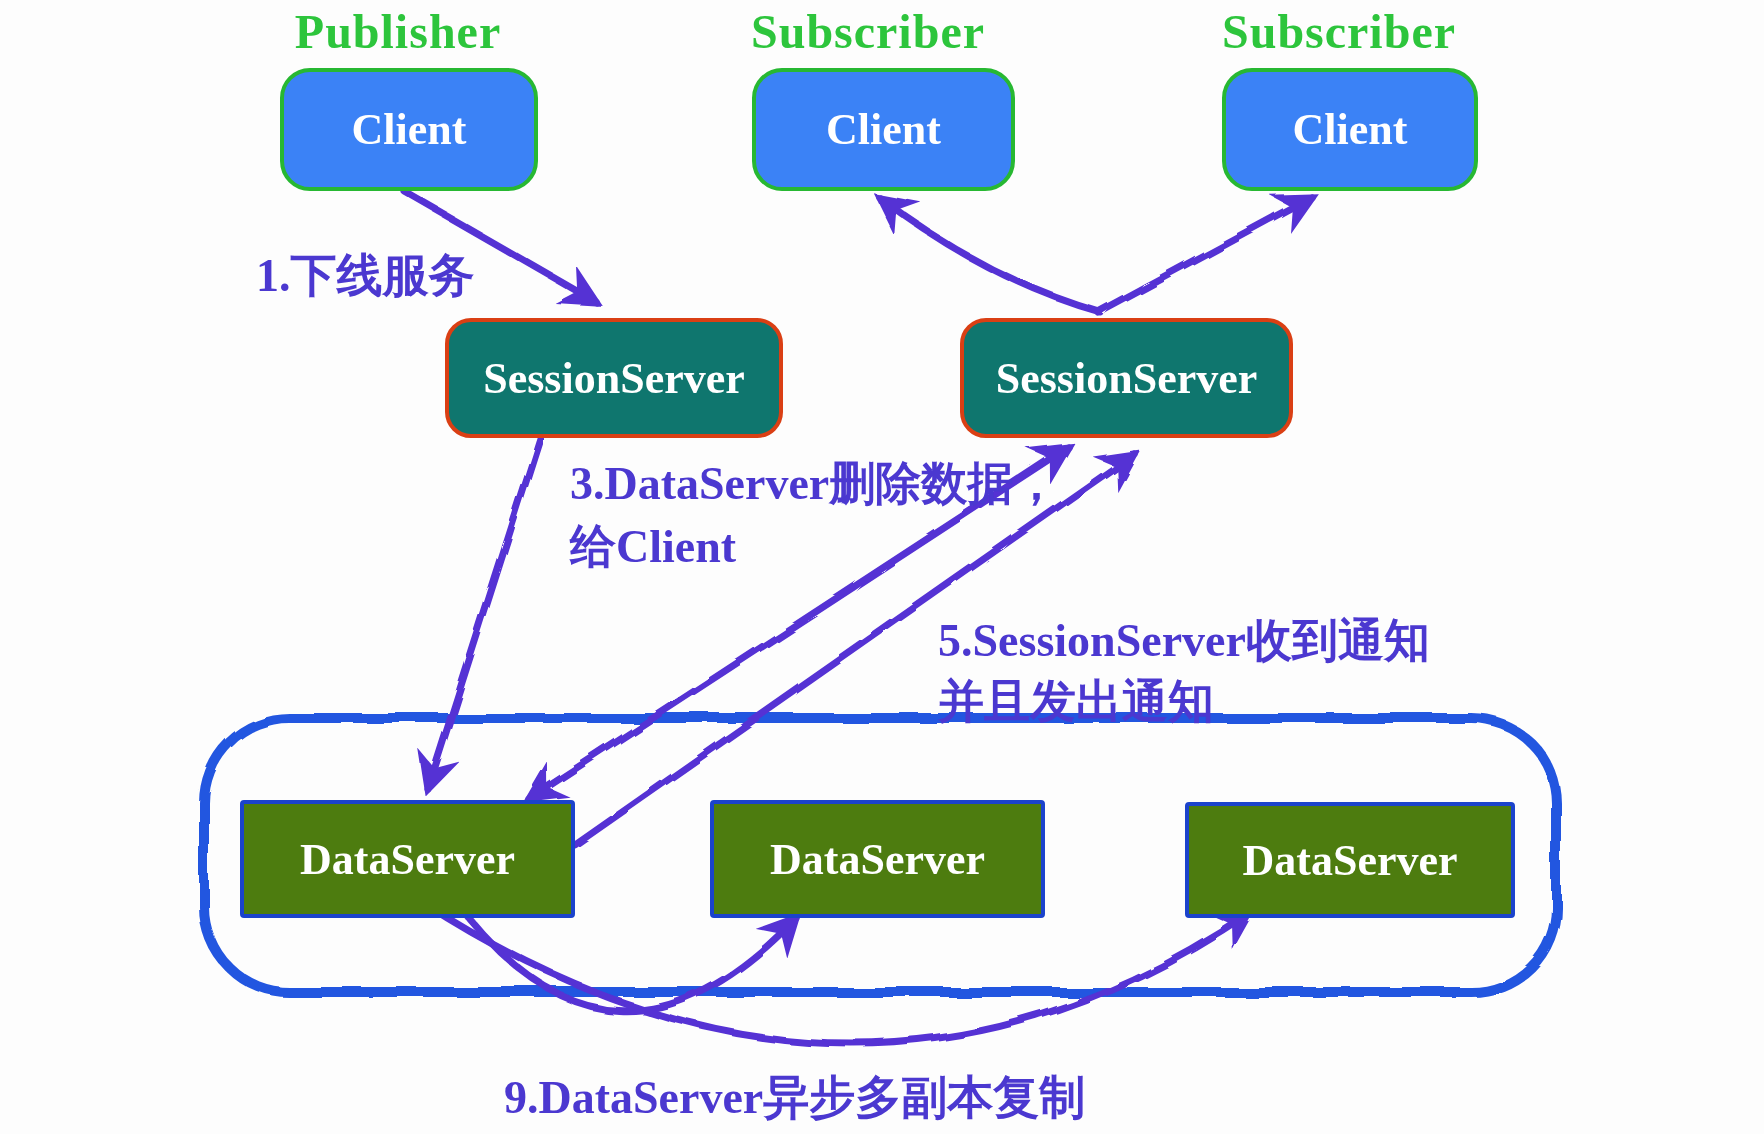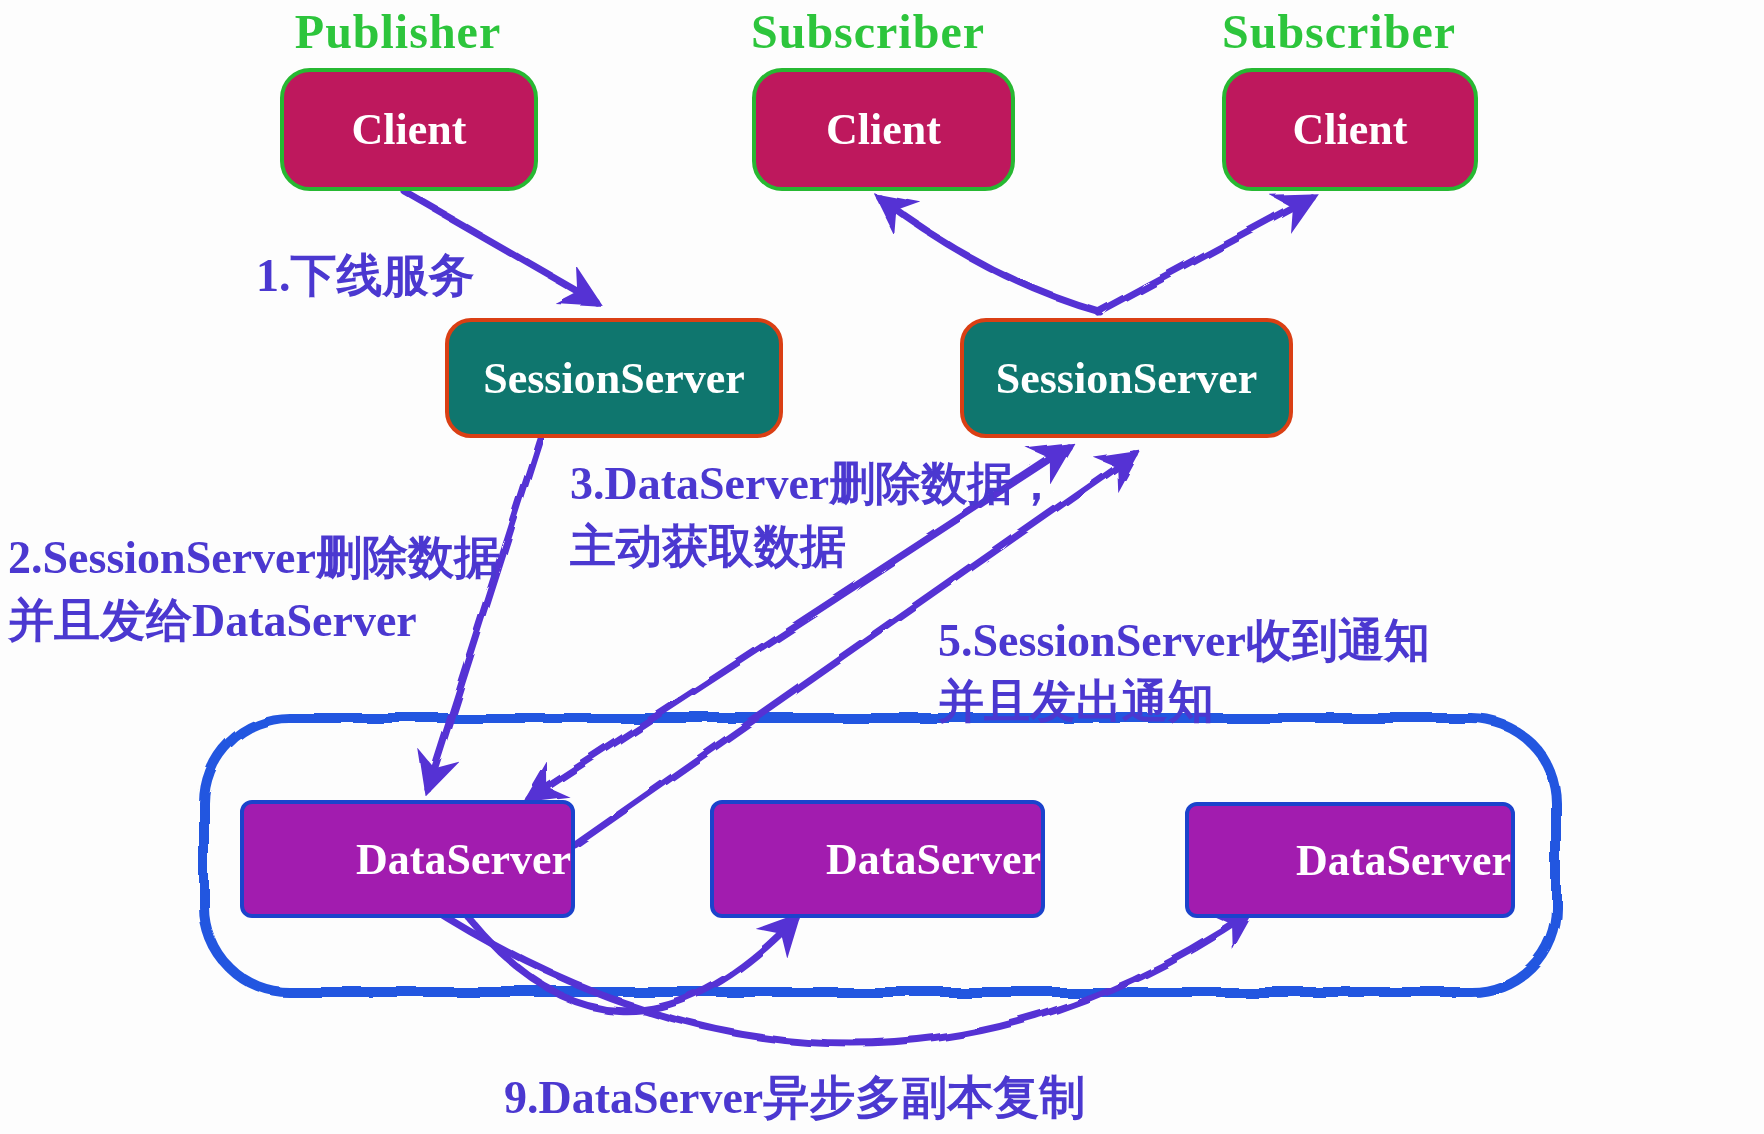--- a/index.html
+++ b/index.html
@@ -8,23 +8,23 @@
     overflow:hidden;font-family:"Liberation Serif", serif;
   }
   .role-title{
     position:absolute;width:300px;text-align:center;
     font-size:48px;font-weight:bold;color:#2dc53c;letter-spacing:1px;
   }
   .node{
     position:absolute;display:flex;align-items:center;justify-content:center;
     color:#ffffff;font-weight:bold;font-size:44px;
   }
-  .node-client{background:#be185d;border:4px solid #27b832;border-radius:30px;}
+  .node-client{background:#3b82f6;border:4px solid #27b832;border-radius:30px;}
   .node-session{background:#0f766e;border:4px solid #da3f14;border-radius:26px;}
-  .node-data{background:#a21caf;border:4px solid #1b43cc;border-radius:12px;justify-content:flex-end;}
+  .node-data{background:#4d7c0f;border:4px solid #1b43cc;border-radius:4px;}
   .ann{
     position:absolute;font-weight:bold;font-size:46px;line-height:63px;
     color:#4b38d0;white-space:nowrap;
   }
   svg.layer{position:absolute;left:0;top:0;width:1764px;height:1134px;}
 </style>
 </head>
 <body>
 
 <div class="canvas">
@@ -87,28 +87,24 @@
   </div>
   <div class="node node-data" style="left:710px;top:800px;width:327px;height:110px;">
     <span>DataServer</span>
   </div>
   <div class="node node-data" style="left:1185px;top:802px;width:322px;height:108px;">
     <span>DataServer</span>
   </div>
 
   <div class="ann" style="left:256px;top:244px;">1.下线服务</div>
 
-  <div class="ann" style="left:8px;top:526px;">
-    <div>2.SessionServer删除数据</div>
-    <div>并且发给DataServer</div>
-  </div>
 
   <div class="ann" style="left:545px;top:452px;margin-left:25px;">
     <div>3.DataServer删除数据，</div>
-    <div>主动获取数据</div>
+    <div>给Client</div>
   </div>
 
   <div class="ann" style="left:504px;top:1066px;">9.DataServer异步多副本复制</div>
 
   <div class="ann" style="left:938px;top:578px;line-height:61px;margin-top:32px;">
     <div>5.SessionServer收到通知</div>
     <div>并且发出通知</div>
   </div>
 
 

